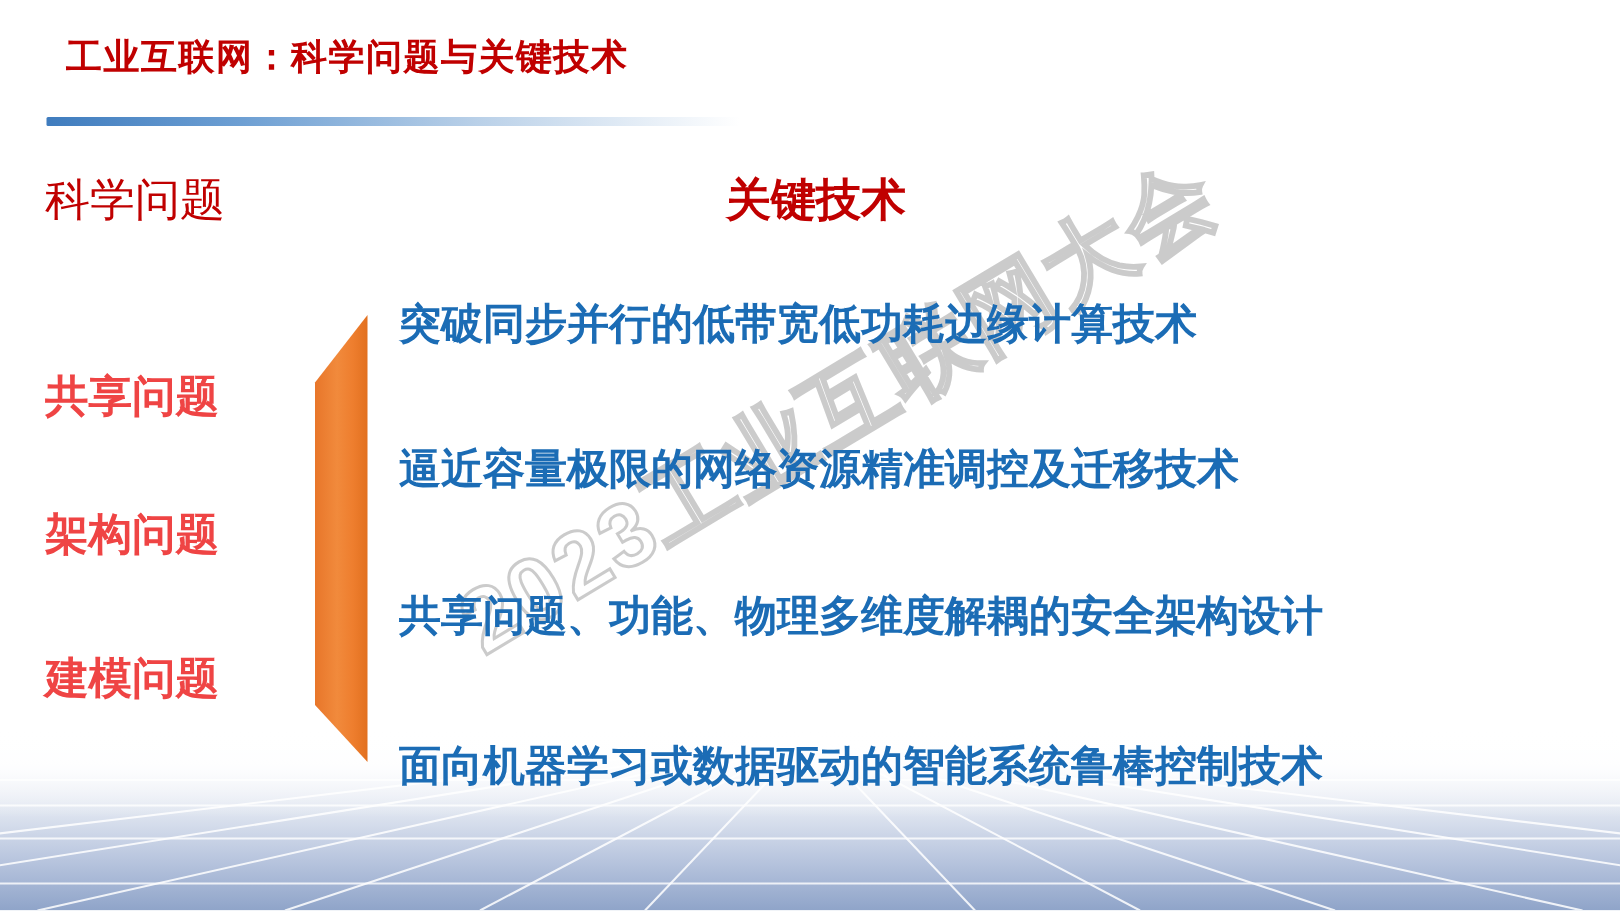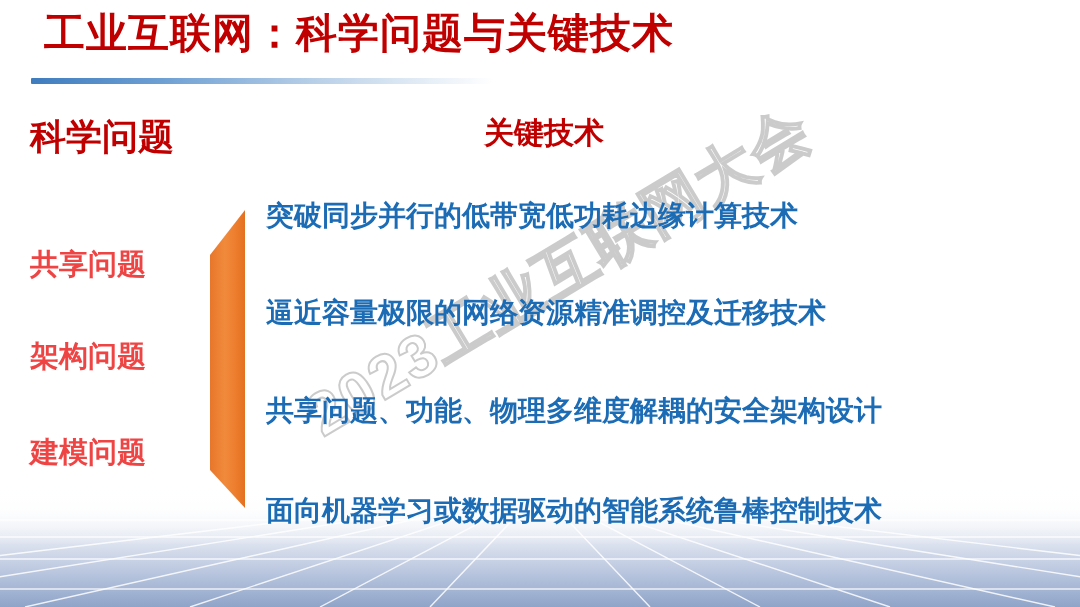--- a/index.html
+++ b/index.html
@@ -54,44 +54,44 @@
     -webkit-text-stroke: 2px rgba(130,130,130,0.42);
     white-space: nowrap;
     pointer-events: none;
     user-select: none;
   }
 
   
   .title {
     position: absolute;
     left: 44px;
-    top: 6px;
-    font-size: 41px;
+    top: 22px;
+    font-size: 24px;
     font-weight: bold;
     color: #C00000;
     letter-spacing: 1px;
     white-space: nowrap;
   }
   .title-rule {
     position: absolute;
     left: 31px;
     top: 78px;
     width: 462px;
     height: 6px;
     background: linear-gradient(to right, #3F7CBE 0%, #6d9fd3 28%, #b9d0e8 62%, rgba(255,255,255,0) 100%);
     border-radius: 1px;
   }
 
   
   .head-left {
     position: absolute;
     left: 30px;
     top: 113px;
-    font-size: 36px;
-    font-weight: bold;
+    font-size: 30px;
+    font-weight: normal;
     color: #C00000;
     white-space: nowrap;
   }
   .head-right {
     position: absolute;
     left: 484px;
     top: 113px;
     font-size: 30px;
     font-weight: bold;
     color: #C00000;

